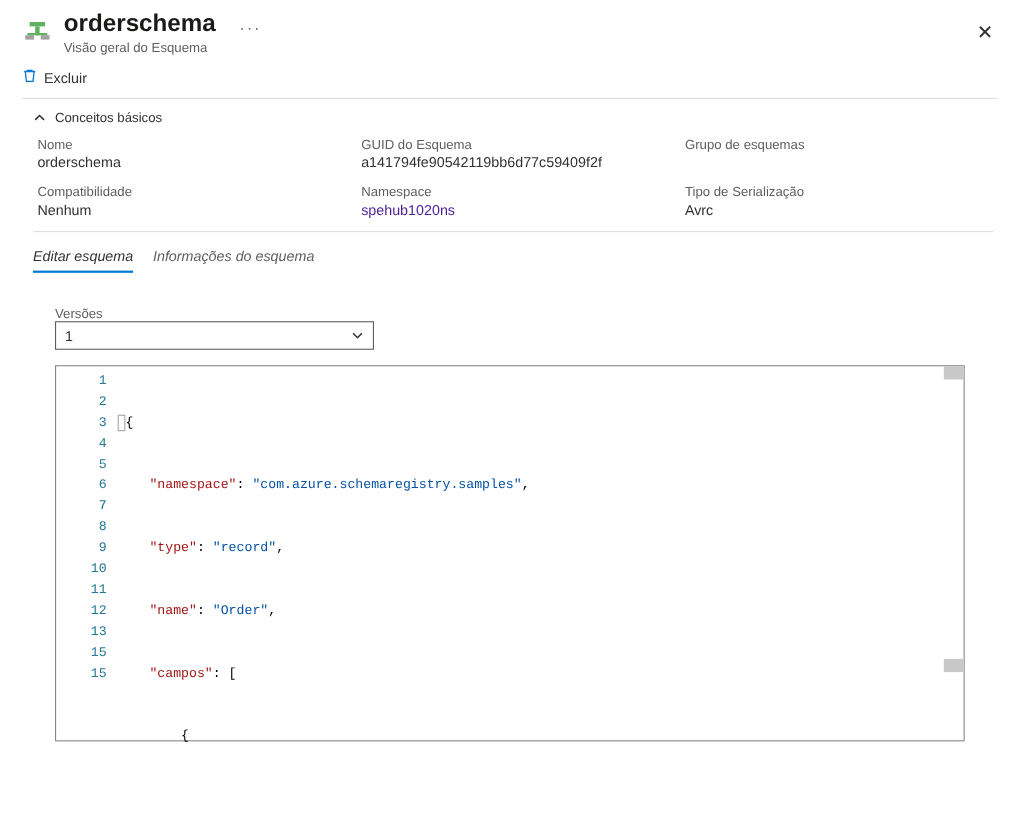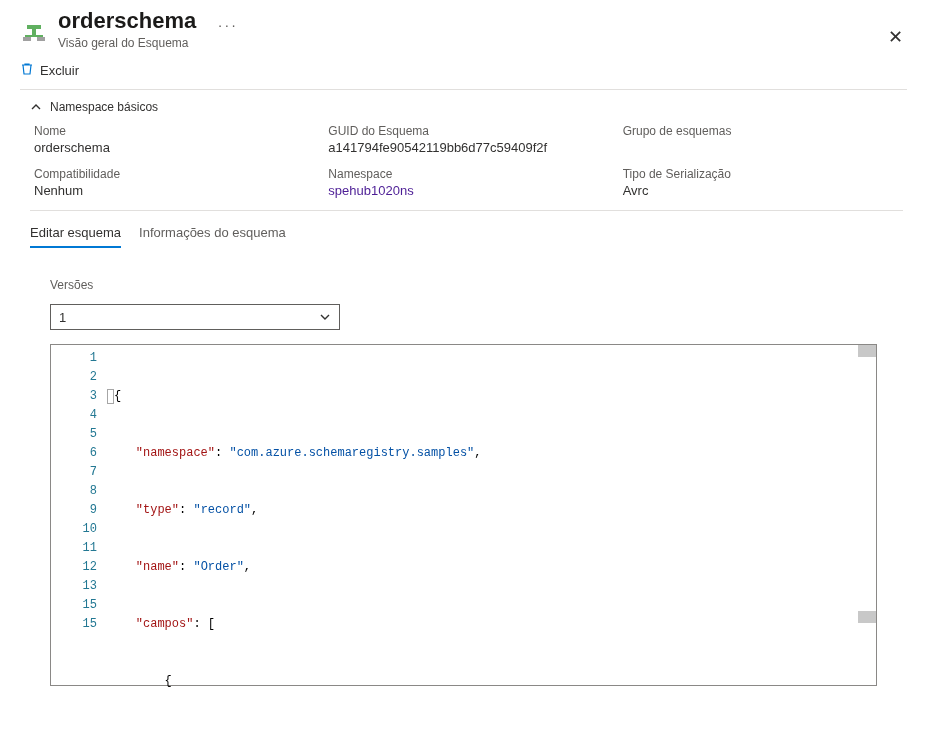--- a/index.html
+++ b/index.html
@@ -6,21 +6,21 @@
   body {
     font-family: "Segoe UI", -apple-system, Arial, sans-serif;
     font-size: 13px;
     color: #323130;
     background: #fff;
     width: 927px;
     padding: 8px 0 20px 0;
   }
   .header {
     display: flex;
-    align-items: flex-end;
+    align-items: center;
     padding: 0 20px 8px 20px;
   }
   .header-icon {
     width: 28px;
     height: 28px;
     margin-right: 10px;
     margin-top: 4px;
     display: flex;
     align-items: center;
     justify-content: center;
@@ -102,32 +102,33 @@
   .tabs {
     display: flex;
     gap: 18px;
     padding: 14px 30px 0 30px;
     font-size: 13px;
   }
   .tab {
     color: #605e5c;
     padding-bottom: 6px;
     cursor: pointer;
+    font-style: italic;
   }
   .tab.active {
     color: #323130;
     border-bottom: 2px solid #0078d4;
   }
   .versions {
     padding: 30px 50px 6px 50px;
   }
   .versions-label {
     font-size: 12px;
     color: #605e5c;
-    margin-bottom: 12px;
+    margin-bottom: 0;
   }
   .select {
     width: 290px;
     height: 26px;
     border: 1px solid #605e5c;
     display: flex;
     align-items: center;
     justify-content: space-between;
     padding: 0 8px;
     font-size: 13px;
@@ -220,21 +221,21 @@
   </div>
 </div>
 
 <hr class="hr">
 
 <div class="section">
   <div class="section-header">
     <svg class="chev" viewBox="0 0 12 12">
         <path d="M2 8l4-4 4 4" stroke="#323130" fill="none" stroke-width="1.4"></path>
       </svg>
-    <span>Namespace básicos</span>
+    <span>Conceitos básicos</span>
   </div>
   <div class="grid">
     <div>
       <div class="field-label">Nome</div>
       <div class="field-value">orderschema</div>
     </div>
     <div>
       <div class="field-label">GUID do Esquema</div>
       <div class="field-value">a141794fe90542119bb6d77c59409f2f</div>
     </div>

